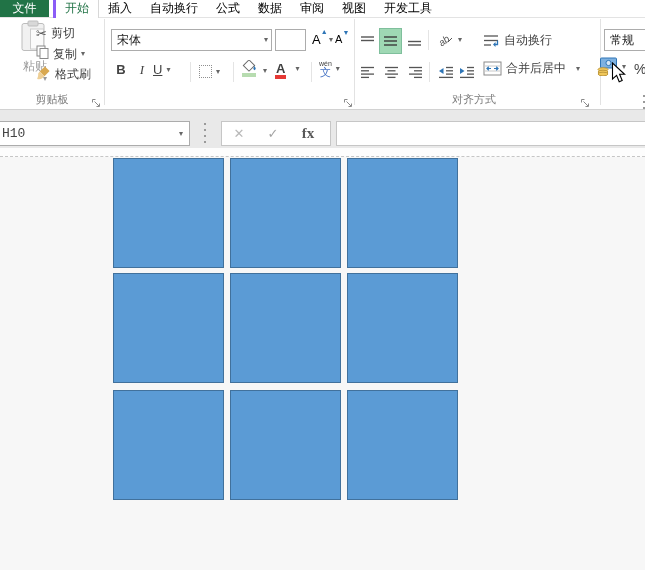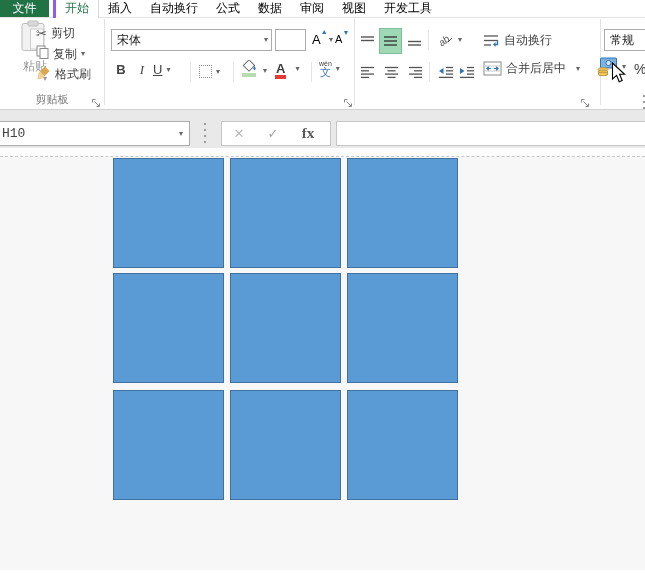--- a/index.html
+++ b/index.html
@@ -301,20 +301,21 @@
       <svg width="19" height="15" viewBox="0 0 19 15">
         <rect x="1" y="1" width="17" height="13" fill="#fff" stroke="#8a8a8a"></rect>
         <line x1="1" y1="5" x2="18" y2="5" stroke="#C9C9C9"></line>
           <line x1="1" y1="10" x2="18" y2="10" stroke="#C9C9C9"></line>
         <path d="M8,7.5 L4,7.5 M5.8,5.8 L4,7.5 L5.8,9.2" stroke="#2E75B6" stroke-width="1.2" fill="none"></path>
         <path d="M11,7.5 L15,7.5 M13.2,5.8 L15,7.5 L13.2,9.2" stroke="#2E75B6" stroke-width="1.2" fill="none"></path>
       </svg>
       <span class="cnlabel">合并后居中</span>
       <span class="chev" style="margin-left:6px;">▾</span>
     </div>
+    <div class="grplabel" style="left:354px;width:240px;">对齐方式</div>
     <div class="launcher" style="left:580px;">
       <svg width="11" height="11" viewBox="0 0 11 11" stroke="#8a8a8a" fill="none">
         <path d="M1.5,4.5 V1.5 H4.5"></path>
           <path d="M3.5,3.5 L8,8"></path>
           <path d="M8.5,5.5 V8.5 H5.5"></path>
       </svg>
     </div>
     <div class="vsep" style="left:600px;"></div>
 
     <div class="combo" style="left:604px;top:12px;width:48px;">

